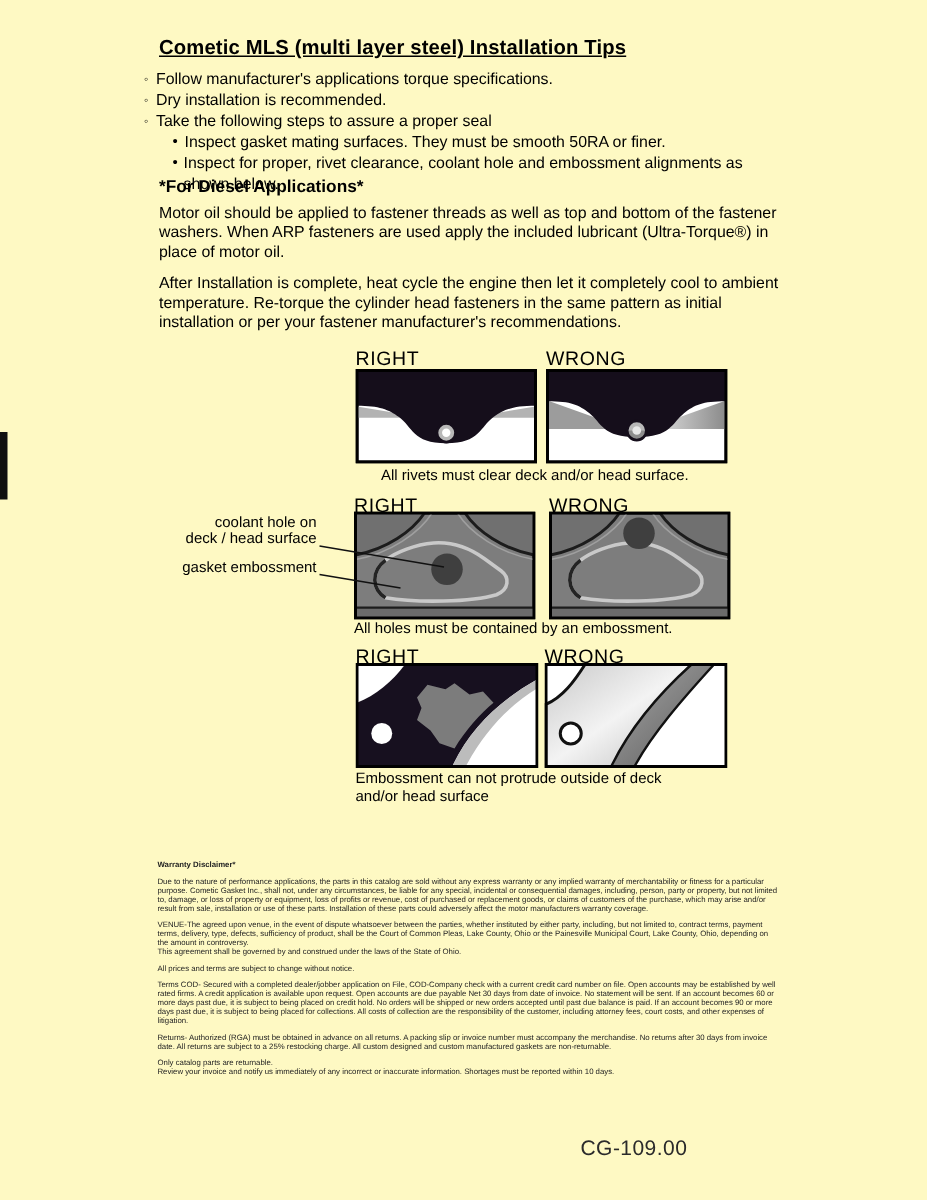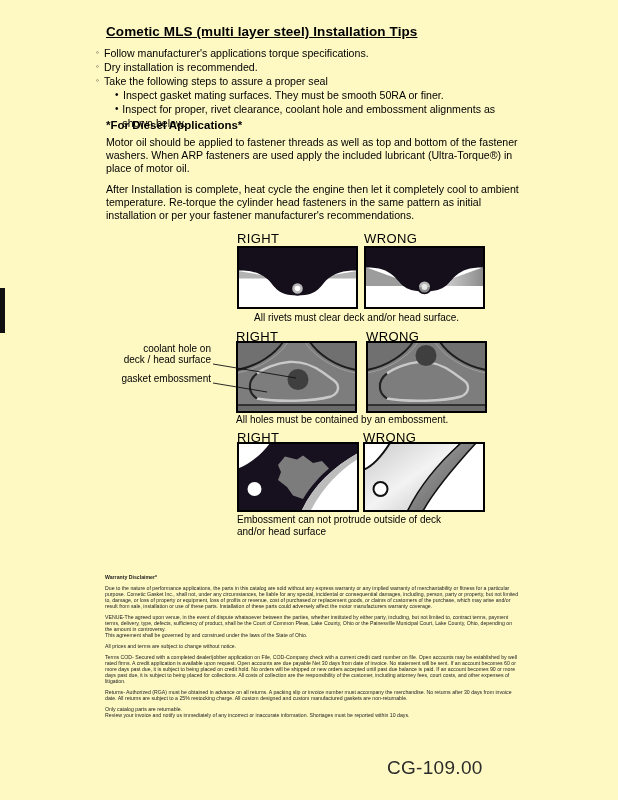--- a/index.html
+++ b/index.html
@@ -27,21 +27,21 @@
   .caption-center{}
 
   .panel{display:block;}
 
   .callout{width:150px;text-align:right;font-size:10px;line-height:10.8px;white-space:pre-line;}
 
   .legal{left:105px;top:574px;width:414px;font-size:5.2px;line-height:6px;color:#222;}
   .legal-heading{font-weight:700;margin:0 0 6px 0;}
   .legal p{margin:0 0 5px 0;white-space:pre-line;}
 
-  .footer-code{left:387px;top:757px;font-size:19px;color:#2b2b2b;letter-spacing:.3px;white-space:nowrap;}
+  .footer-code{left:387px;top:757px;font-size:14px;color:#2b2b2b;letter-spacing:.3px;white-space:nowrap;}
 </style>
 </head>
 <body>
 
 <div class="page">
 
   <div class="abs scan-bar"></div>
 
   <div class="abs title">Cometic MLS (multi layer steel) Installation Tips</div>
 

